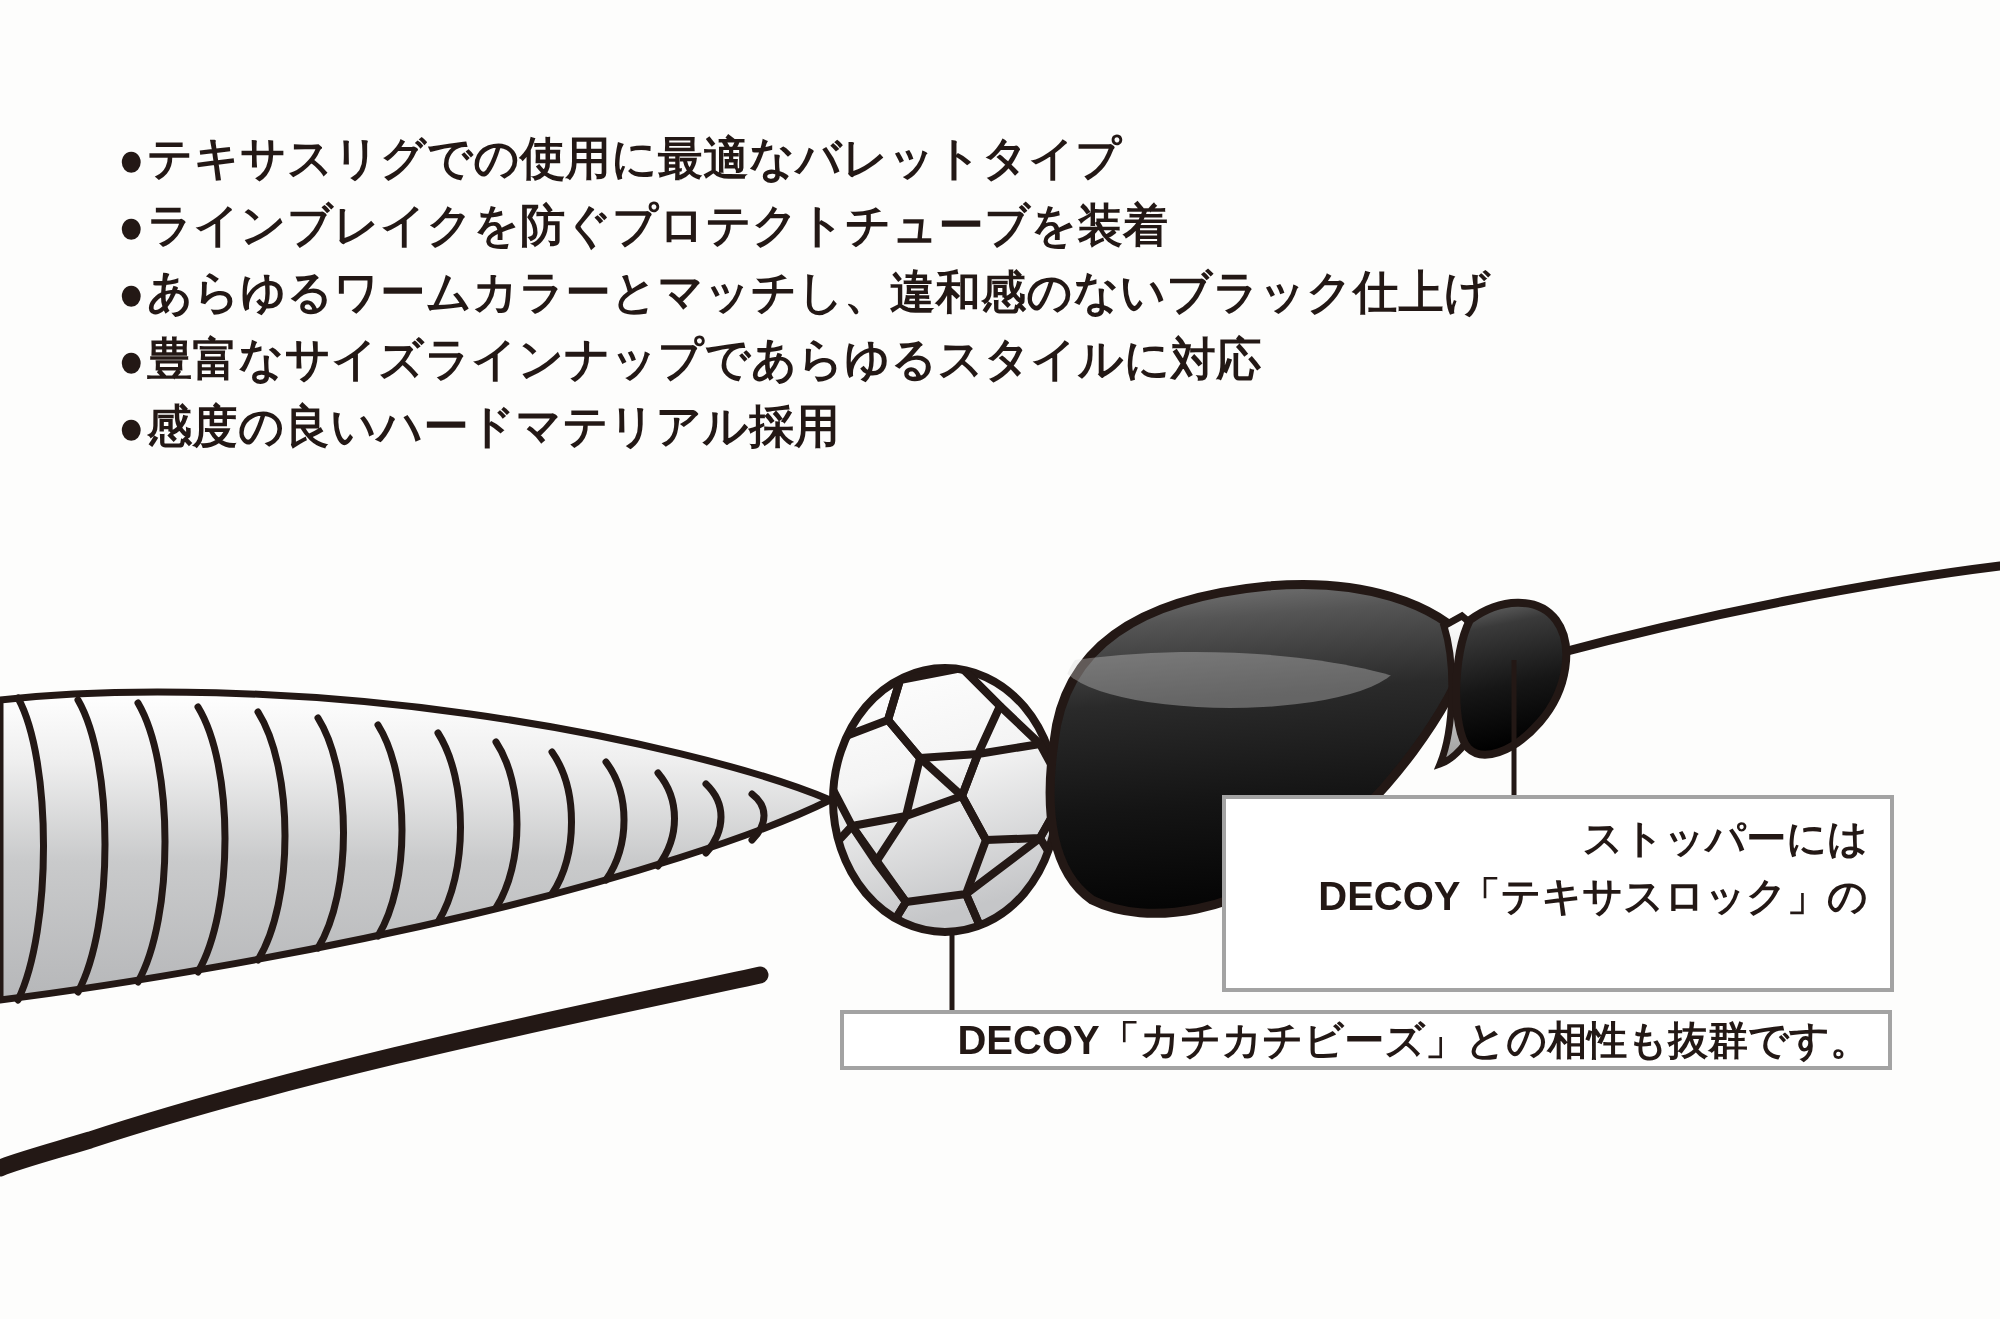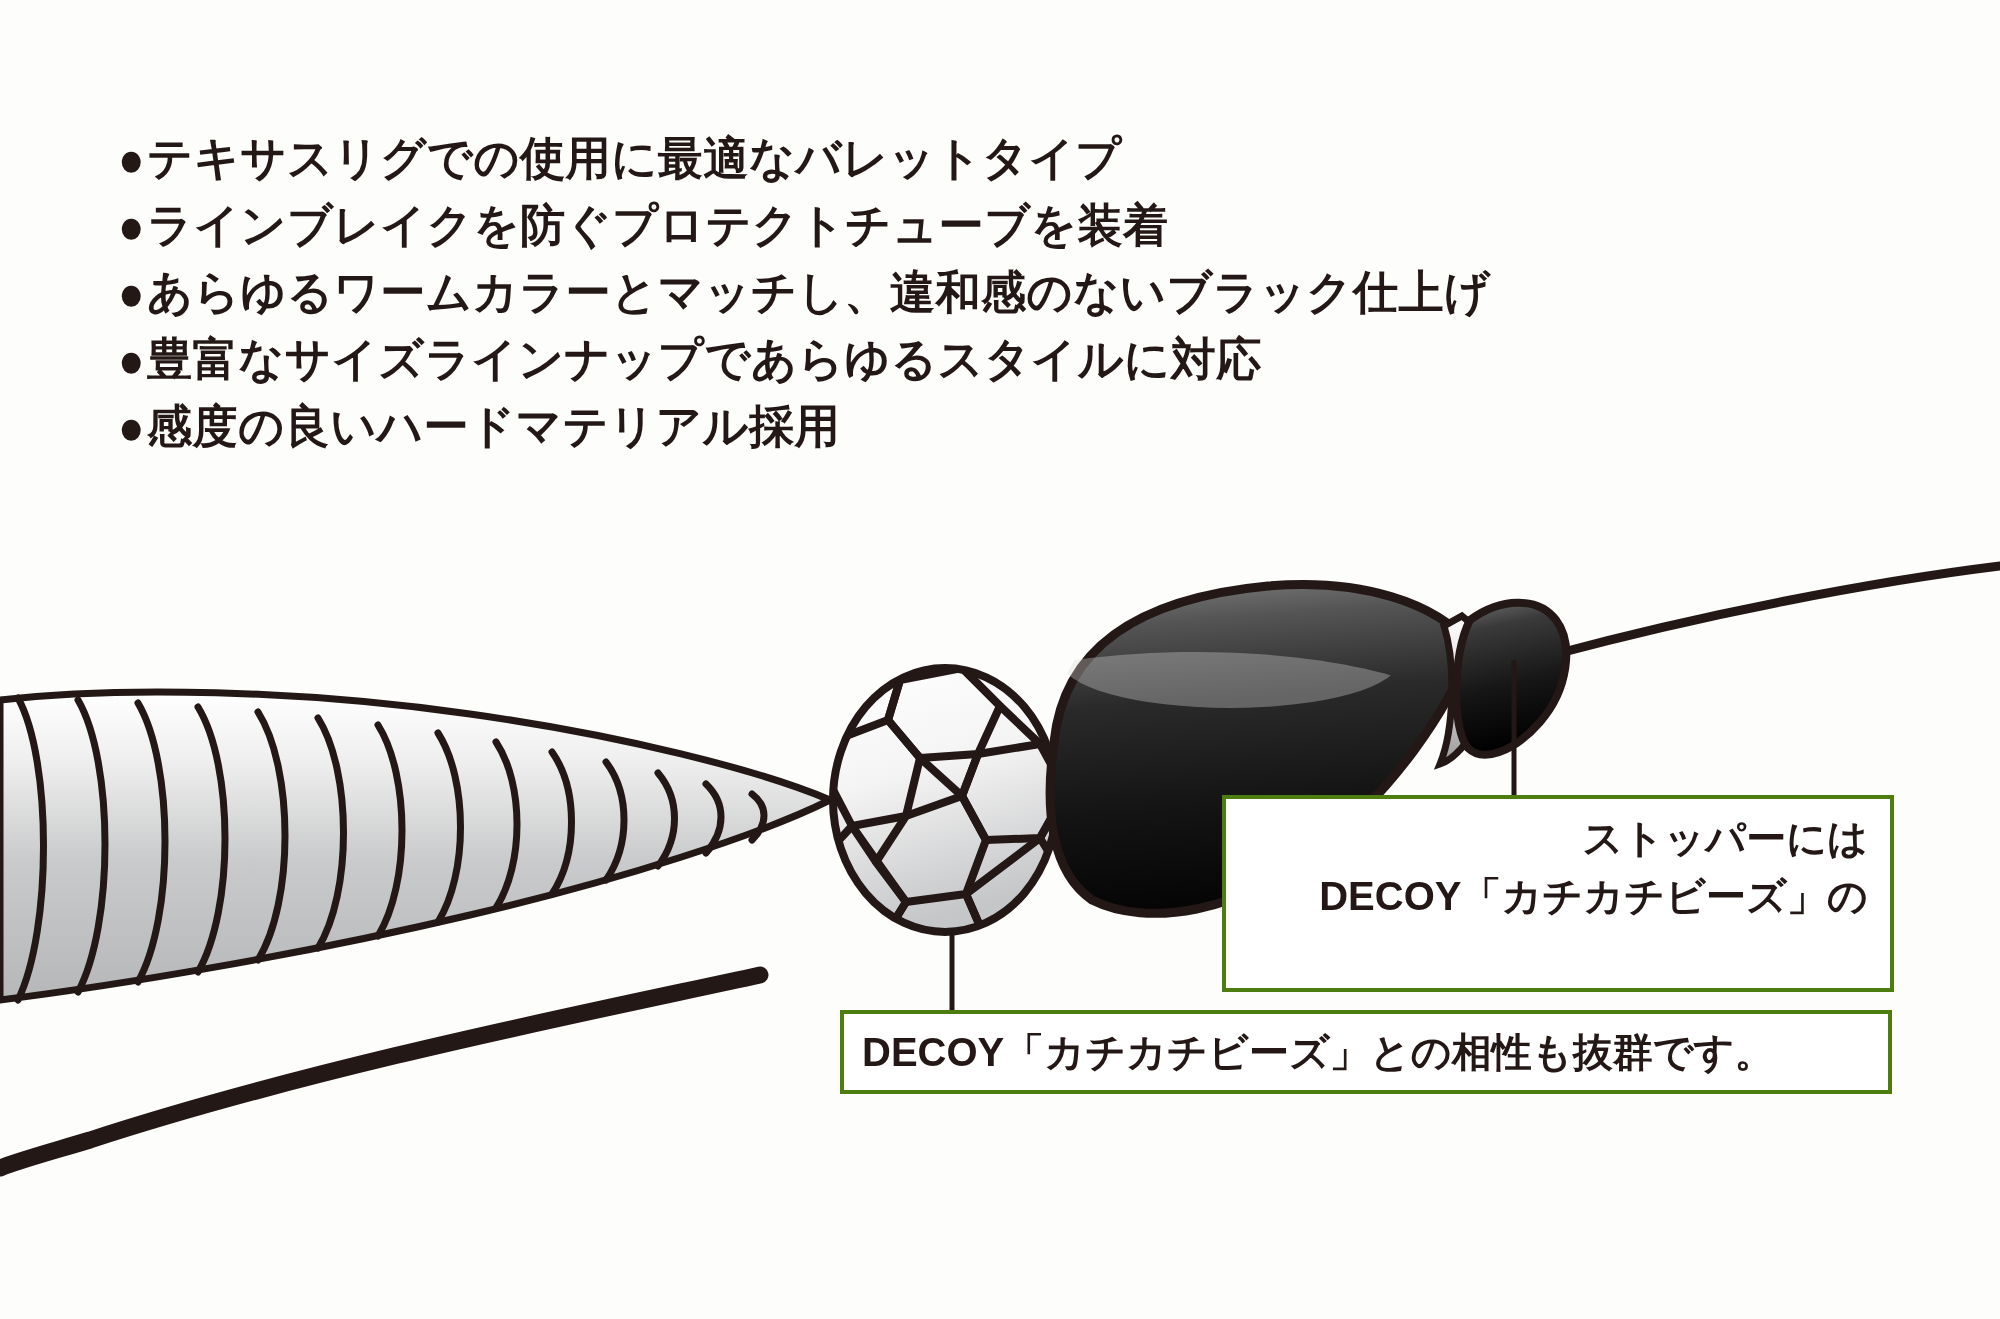--- a/index.html
+++ b/index.html
@@ -53,21 +53,21 @@
     left: 0;
     top: 0;
     width: 2000px;
     height: 1319px;
     pointer-events: none;
   }
 
   
   .callout {
     position: absolute;
-    border: 4px solid #4d7c0f;
+    border: 4px solid #a3a3a3;
     background: #ffffff;
     box-sizing: border-box;
   }
   .callout-text {
     color: #231815;
     font-weight: 600;
     white-space: nowrap;
   }
 
   #callout-stopper {
@@ -81,25 +81,25 @@
   #callout-stopper .callout-text {
     font-size: 40px;
     line-height: 58px;
     display: block;
   }
 
   #callout-beads {
     left: 840px;
     top: 1010px;
     width: 1052px;
-    height: 84px;
+    height: 60px;
     padding: 16px 18px;
     display: flex;
     align-items: center;
-    justify-content: flex-start;
+    justify-content: flex-end;
   }
   #callout-beads .callout-text {
     font-size: 40px;
     line-height: 1;
   }
 </style>
 </head>
 <body>
 
 <div id="stage">
@@ -275,20 +275,20 @@
     <g fill="none" stroke="#231815" stroke-width="5">
       <path d="M 1514 660 L 1514 796"></path>
     </g>
     <g fill="none" stroke="#231815" stroke-width="5">
       <path d="M 952 930 L 952 1012"></path>
     </g>
   </svg>
 
   <div class="callout" id="callout-stopper">
     <span class="callout-text">ストッパーには</span>
-    <span class="callout-text">DECOY「カチカチビーズ」の</span>
+    <span class="callout-text">DECOY「テキサスロック」の</span>
   </div>
 
   <div class="callout" id="callout-beads">
     <span class="callout-text">DECOY「カチカチビーズ」との相性も抜群です。</span>
   </div>
 
 </div>
 
 </body></html>

